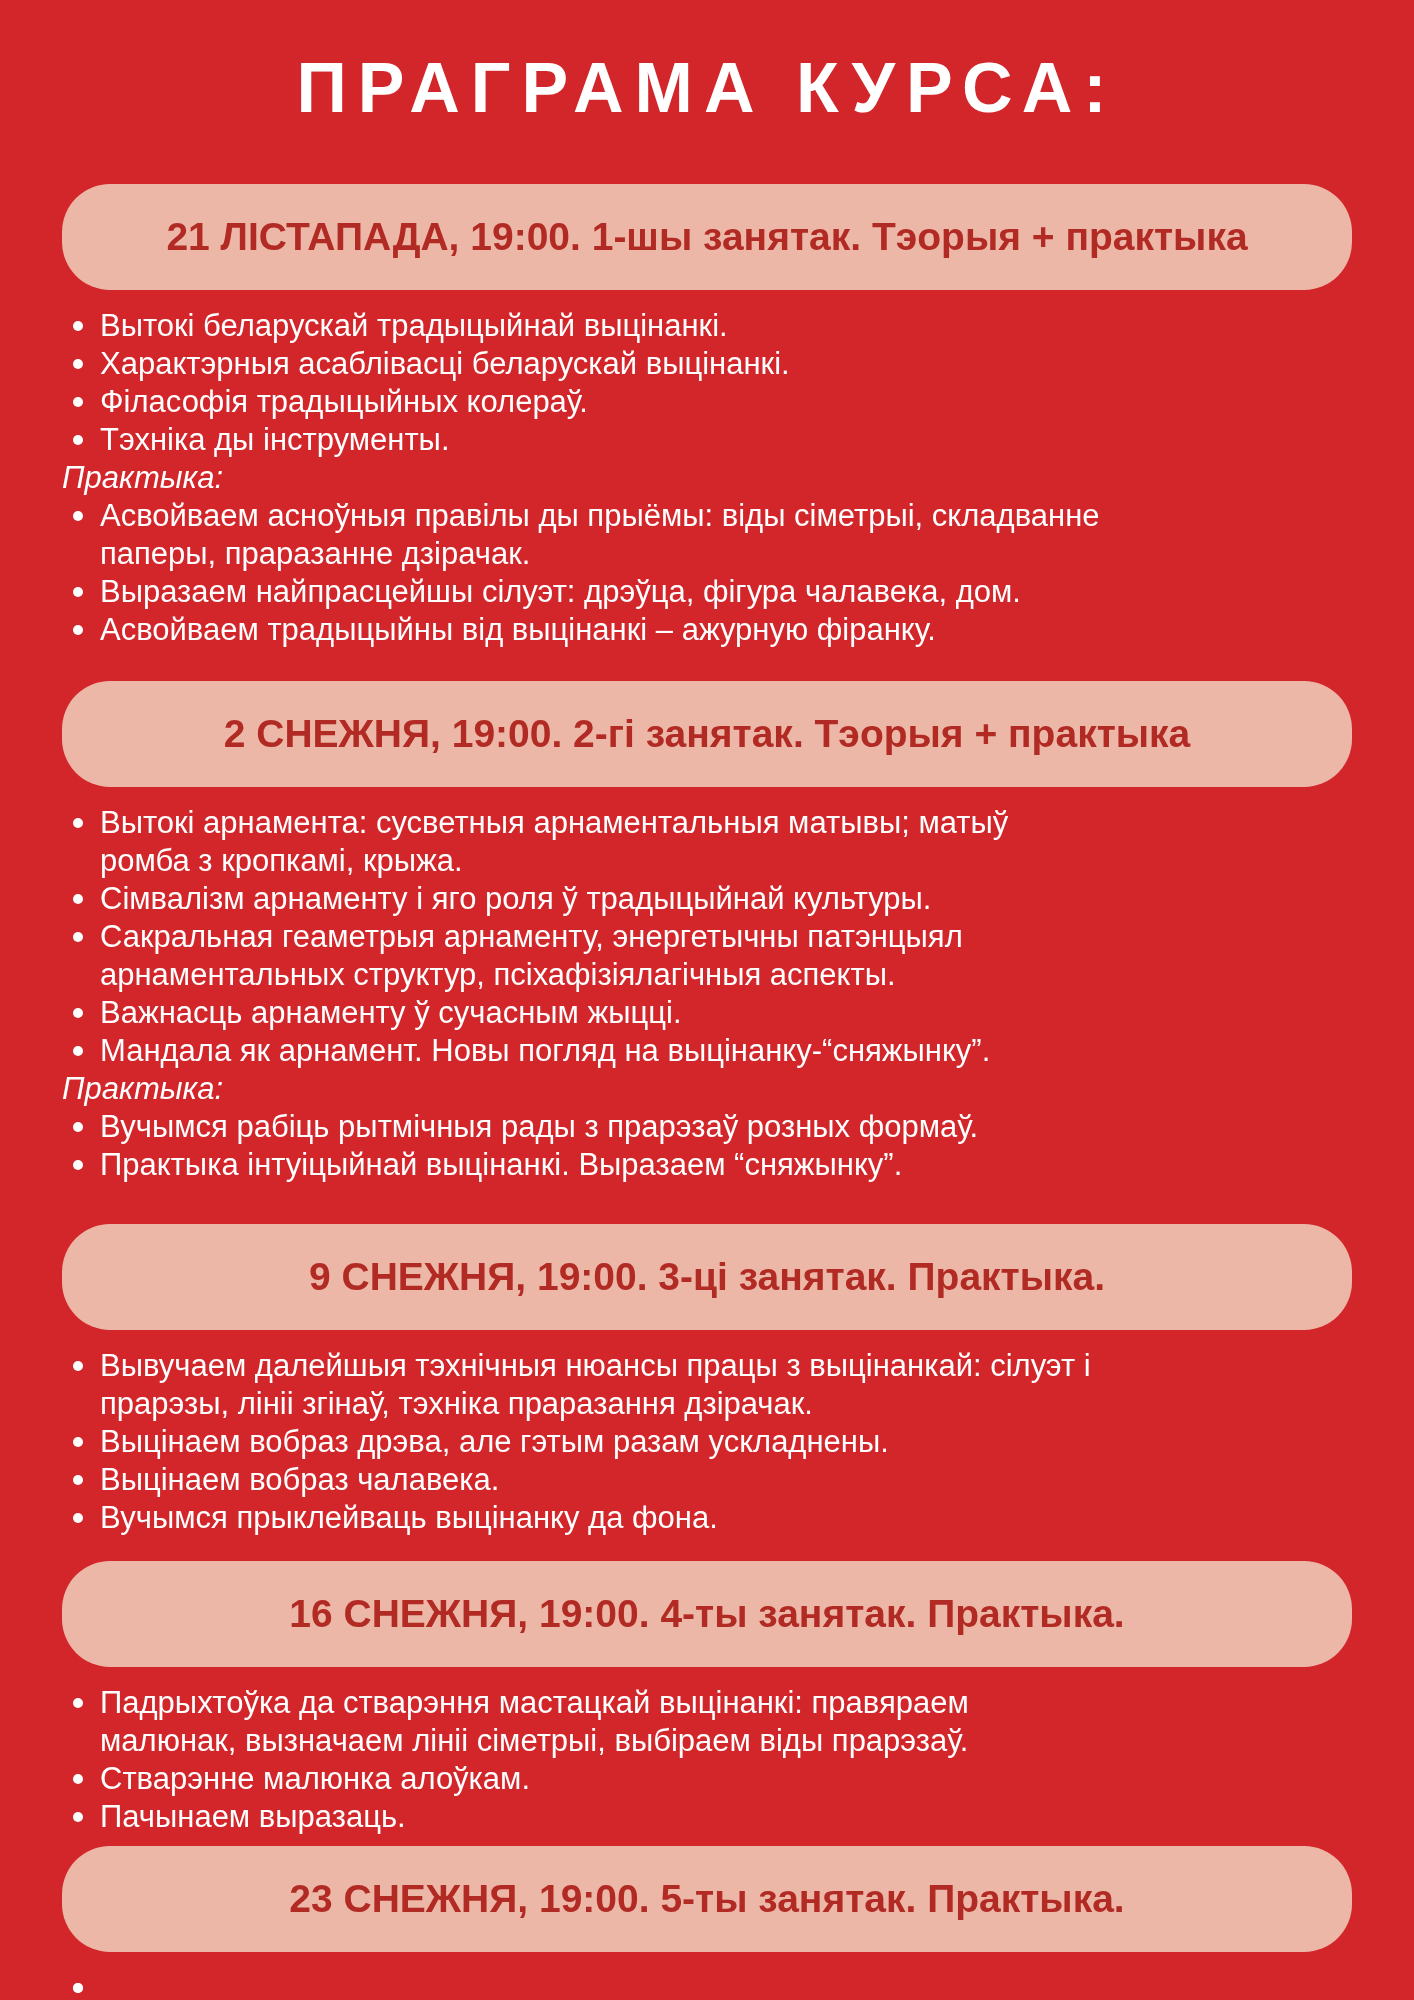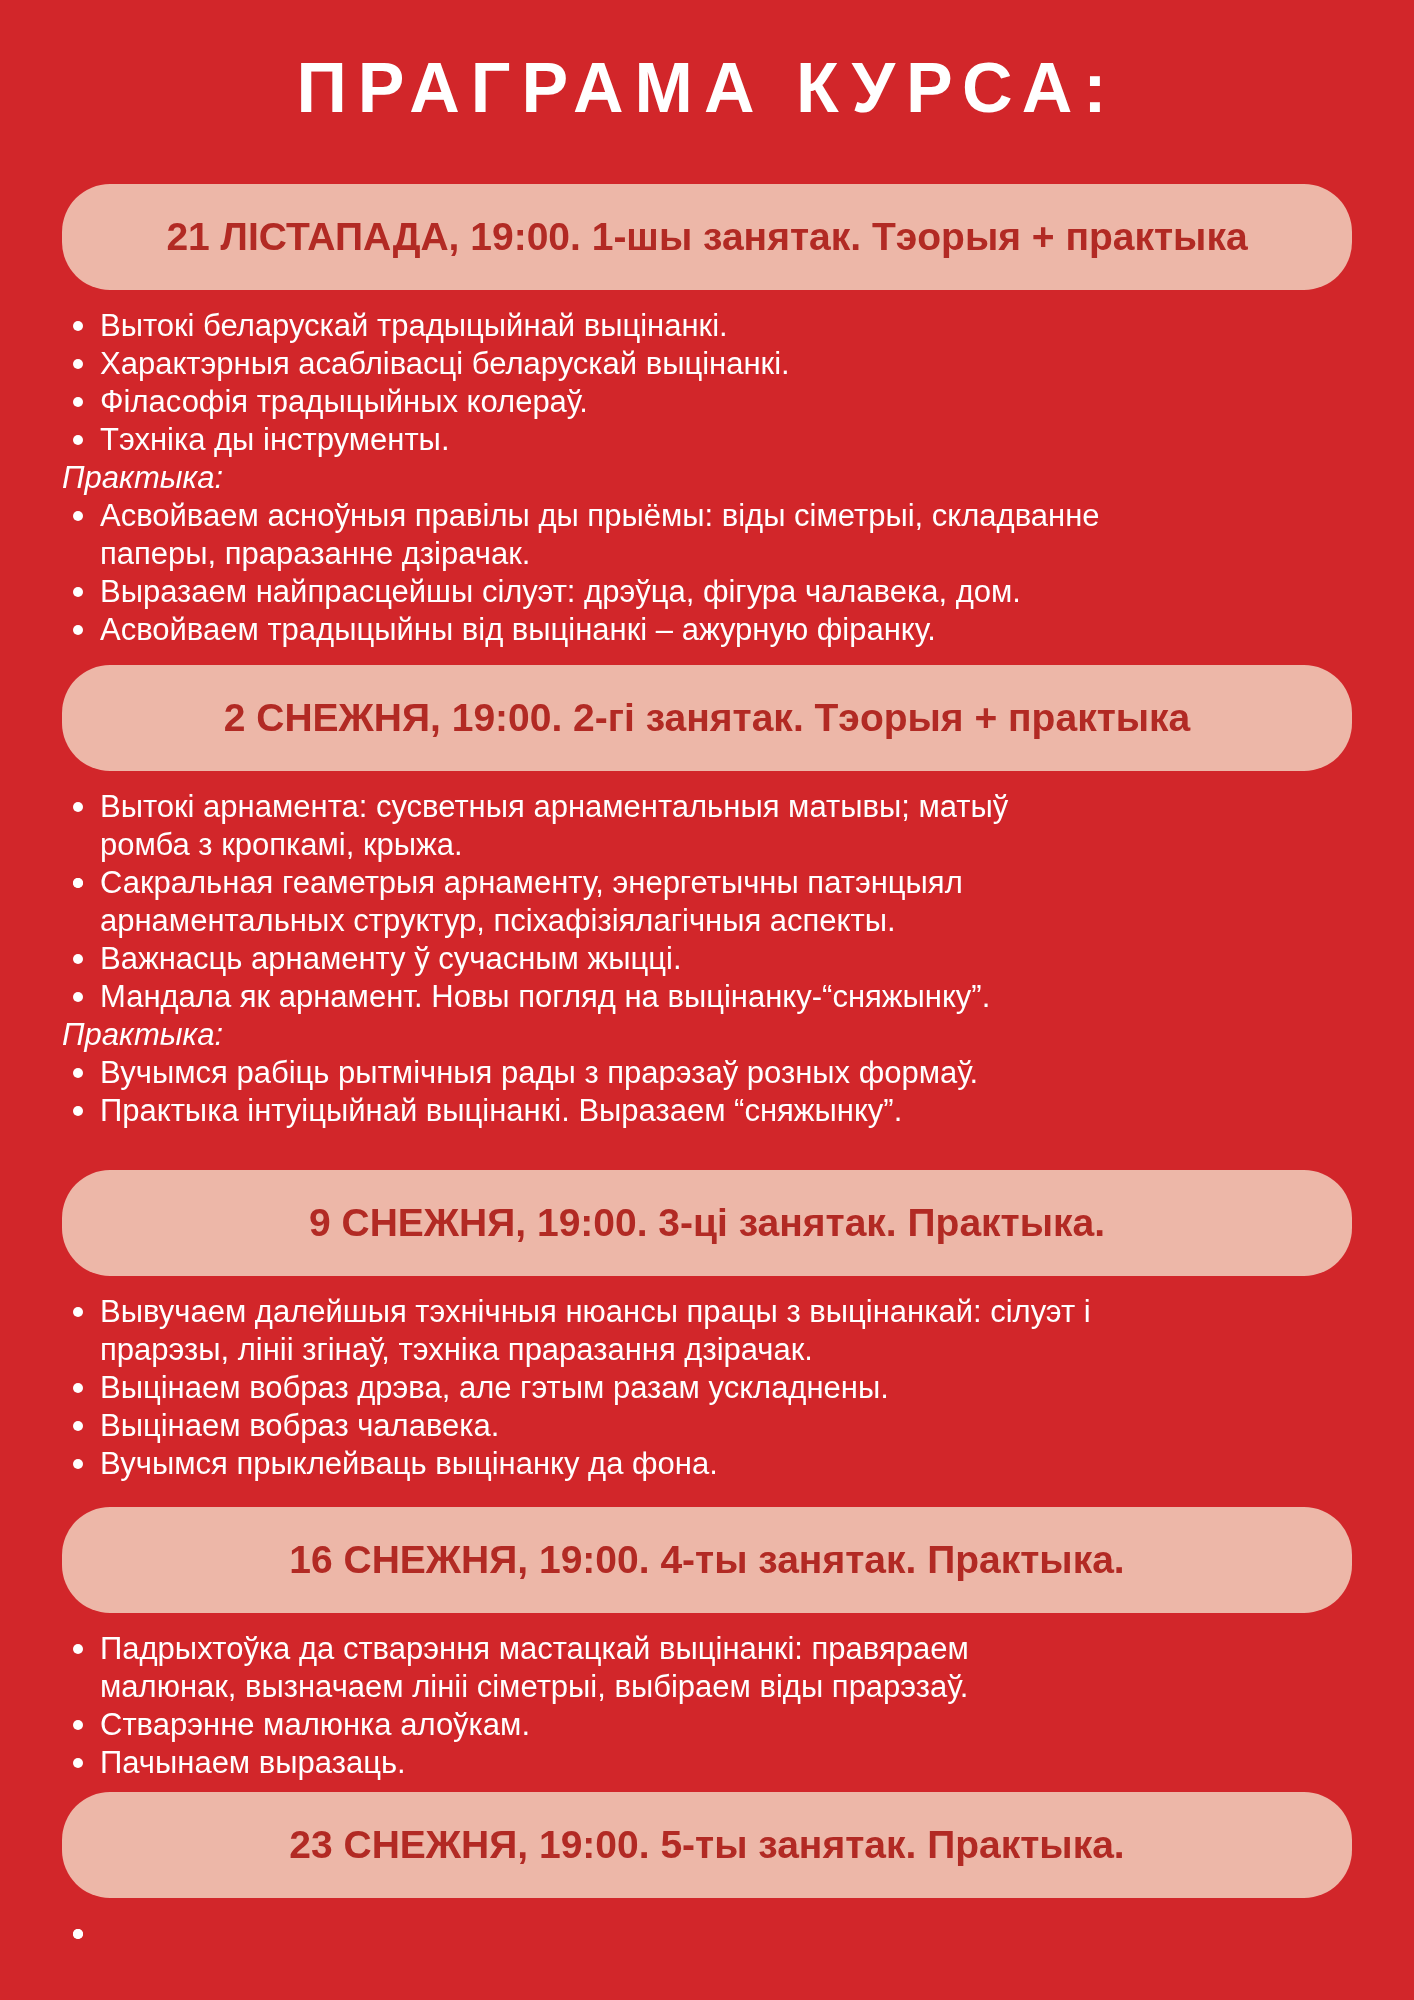--- a/index.html
+++ b/index.html
@@ -39,21 +39,21 @@
     align-items: center;
     justify-content: center;
   }
   .banner-text {
     color: var(--banner-text);
     font-size: 39px;
     font-weight: 700;
     white-space: nowrap;
   }
   .s1 .banner { margin-top: 54px; }
-  .s2 .banner { margin-top: 16px; }
+  .s2 .banner { margin-top: 32px; }
   .s3 .banner { margin-top: 40px; }
   .s4 .banner { margin-top: 24px; }
   .s5 .banner { margin-top: 10px; }
   .items {
     margin: 0 62px;
     padding-top: 17px;
   }
   .item {
     position: relative;
     font-size: 31px;
@@ -97,21 +97,21 @@
     </div>
   </section>
 
   <section class="section s2">
     <div class="banner">
       <span class="banner-text">2 СНЕЖНЯ, 19:00. 2-гі занятак. Тэорыя + практыка</span>
     </div>
     <div class="items">
       <div class="item bullet"><span class="dot"></span><span class="txt">Вытокі арнамента: сусветныя арнаментальныя матывы; матыў
 ромба з кропкамі, крыжа.</span></div>
-      <div class="item bullet"><span class="dot"></span></div>
+      <div class="item bullet"><span class="dot"></span><span class="txt">Сімвалізм арнаменту і яго роля ў традыцыйнай культуры.</span></div>
       <div class="item bullet"><span class="dot"></span><span class="txt">Сакральная геаметрыя арнаменту, энергетычны патэнцыял
 арнаментальных структур, псіхафізіялагічныя аспекты.</span></div>
       <div class="item bullet"><span class="dot"></span><span class="txt">Важнасць арнаменту ў сучасным жыцці.</span></div>
       <div class="item bullet"><span class="dot"></span><span class="txt">Мандала як арнамент. Новы погляд на выцінанку-“сняжынку”.</span></div>
       <div class="item label"><span class="txt">Практыка:</span></div>
       <div class="item bullet"><span class="dot"></span><span class="txt">Вучымся рабіць рытмічныя рады з прарэзаў розных формаў.</span></div>
       <div class="item bullet"><span class="dot"></span><span class="txt">Практыка інтуіцыйнай выцінанкі. Выразаем “сняжынку”.</span></div>
     </div>
   </section>
 

